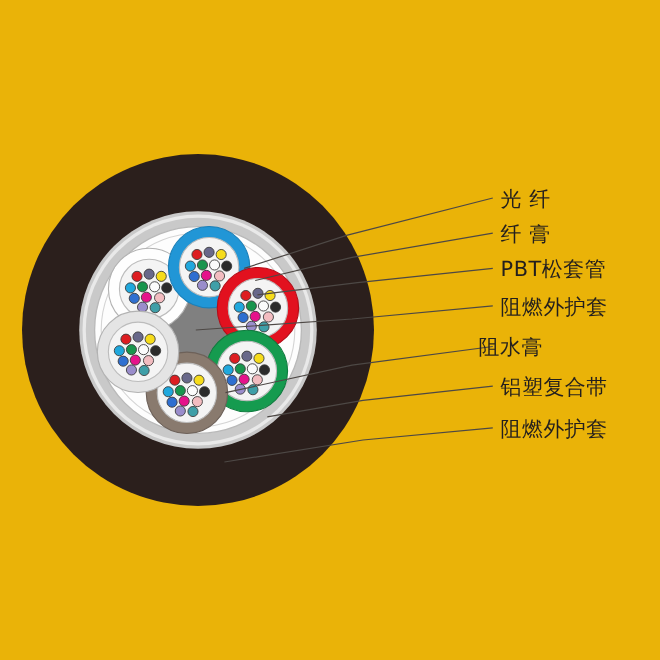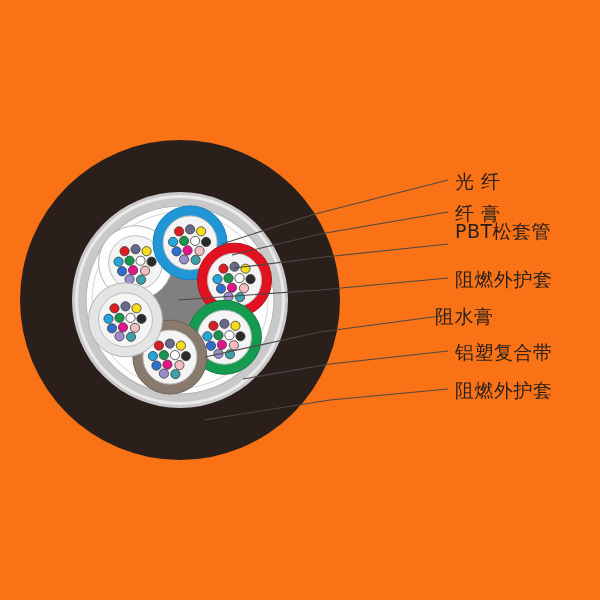--- a/index.html
+++ b/index.html
@@ -11,21 +11,21 @@
     width: 600px;
     height: 600px;
     background: #ffffff;
     font-family: "Liberation Sans", "DejaVu Sans", sans-serif;
     overflow: hidden;
   }
   #page {
     position: relative;
     width: 600px;
     height: 600px;
-    background: #f97316;
+    background: #eab308;
   }
   #diagram-svg {
     position: absolute;
     left: 0;
     top: 0;
     width: 600px;
     height: 600px;
     display: block;
   }
   .callout-labels {
@@ -177,20 +177,20 @@
         <polyline points="178,300 320,290 448,278" fill="none" stroke="#4d4845" stroke-width="1.1"></polyline>
         <polyline points="205,357 320,332 448,315" fill="none" stroke="#4d4845" stroke-width="1.1"></polyline>
         <polyline points="243,379 330,364 448,351" fill="none" stroke="#4d4845" stroke-width="1.1"></polyline>
         <polyline points="204,420 330,400 448,389" fill="none" stroke="#4d4845" stroke-width="1.1"></polyline>
       </g>
   </svg>
 
   <div class="callout-labels" id="callout-labels">
       <div class="callout-label" style="left: 455px; top: 170px;">光 纤</div>
       <div class="callout-label" style="left: 455px; top: 202px; text-align: right;">纤 膏</div>
-      <div class="callout-label" style="left: 455px; top: 220px;">PBT松套管</div>
+      <div class="callout-label" style="left: 455px; top: 234px;">PBT松套管</div>
       <div class="callout-label" style="left: 455px; top: 268px;">阻燃外护套</div>
       <div class="callout-label" style="left: 435px; top: 305px;">阻水膏</div>
       <div class="callout-label" style="left: 455px; top: 341px;">铝塑复合带</div>
       <div class="callout-label" style="left: 455px; top: 379px;">阻燃外护套</div>
     </div>
 
 </div>
 
 </body></html>

